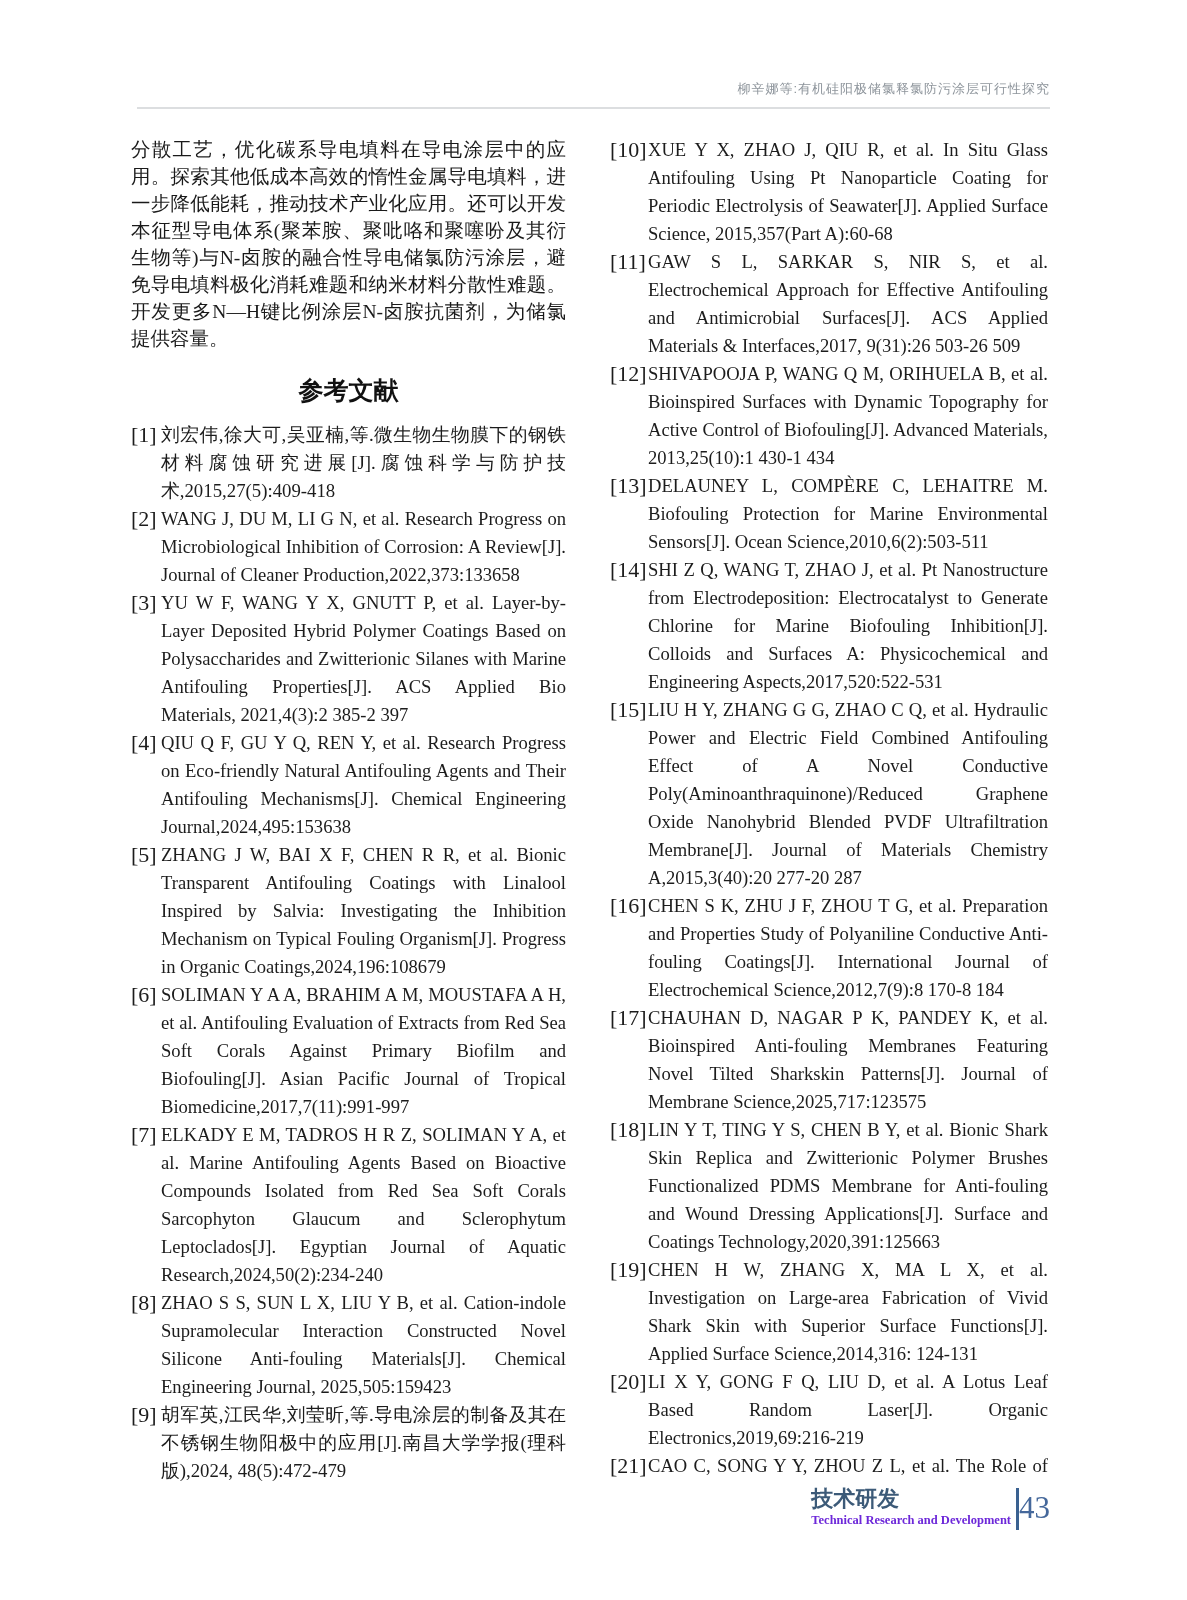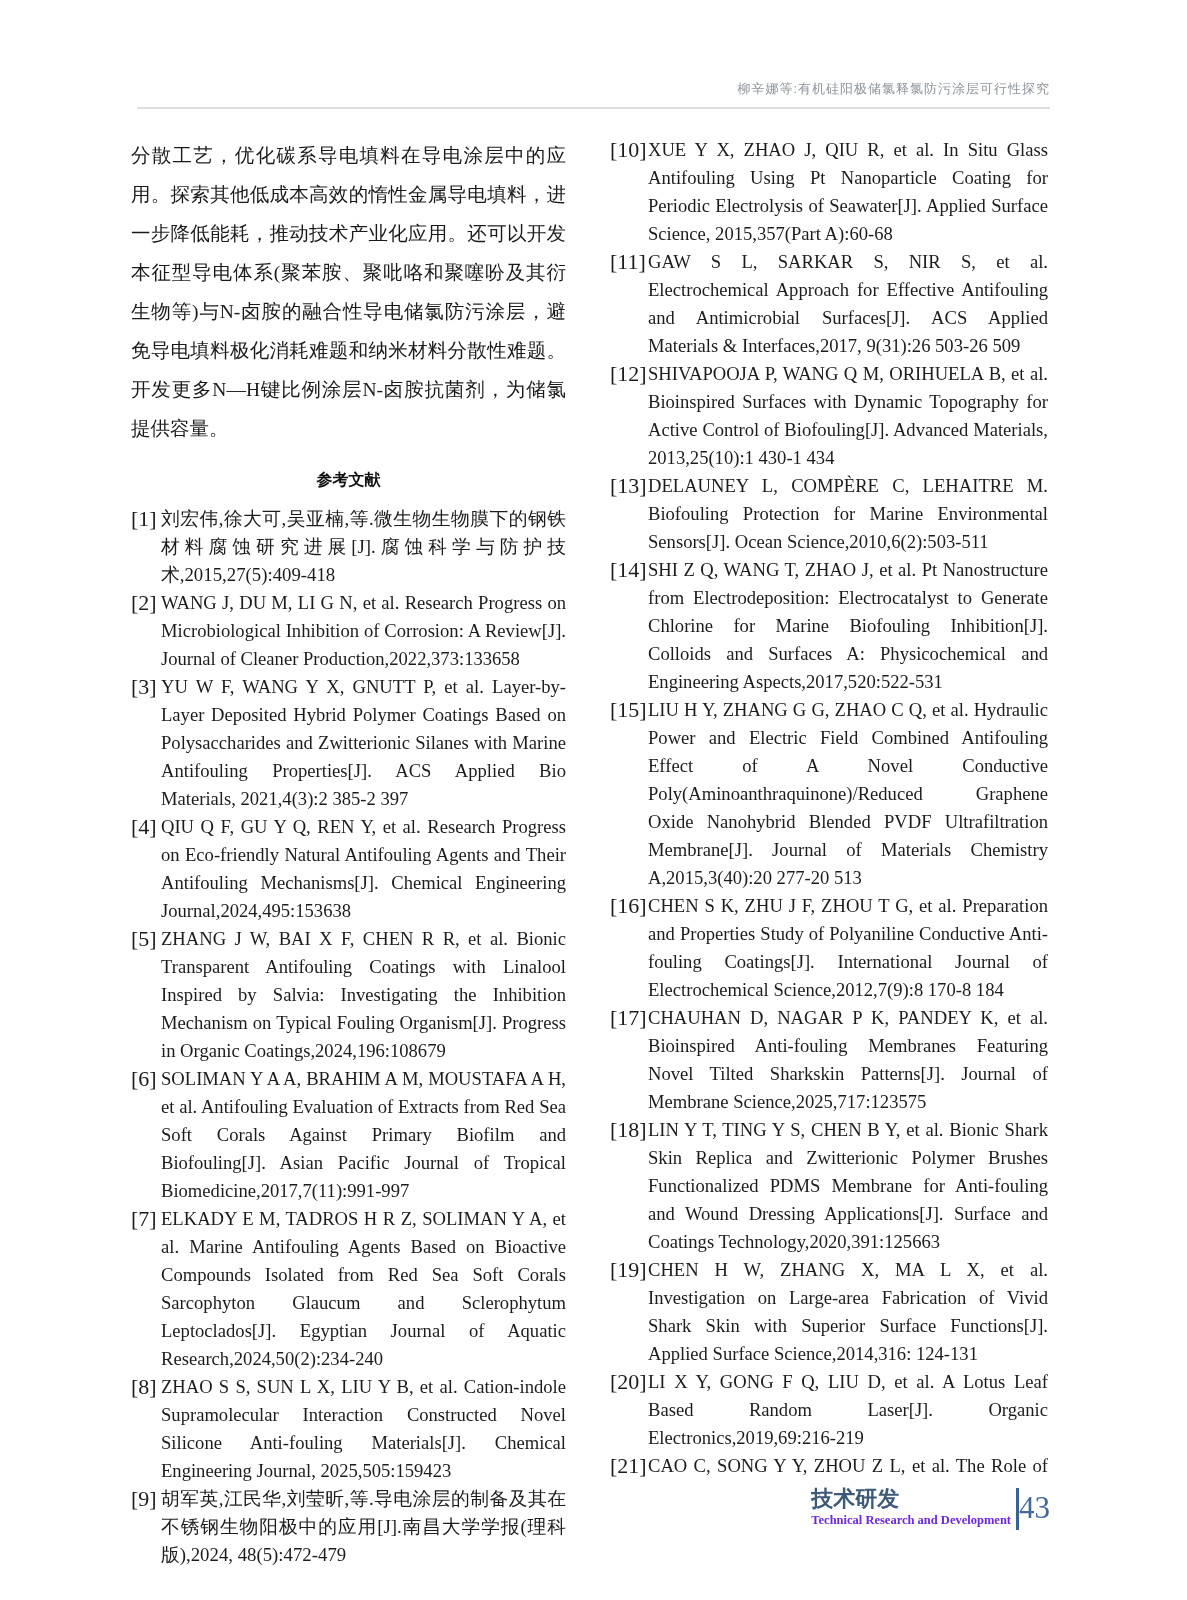--- a/index.html
+++ b/index.html
@@ -43,30 +43,30 @@
     position: absolute;
     top: 136px;
   }
   .col-left  { left: 131px; width: 435px; }
   .col-right { left: 610px; width: 438px; }
 
   
   .para {
     margin: 0;
     font-size: 19.5px;
-    line-height: 39px;
+    line-height: 27px;
     text-align: justify;
     color: #1a1a1a;
   }
 
   
   .ref-heading {
     margin: 22px 0 14px 0;
     text-align: center;
-    font-size: 16px;
+    font-size: 25px;
     font-weight: bold;
     color: #111;
     font-family: "Liberation Sans", "DejaVu Sans", sans-serif;
   }
 
   
   .ref {
     position: relative;
     padding-left: 30px;
     text-align: justify;
@@ -145,21 +145,21 @@
       </div>
   </div>
 
   <div class="col col-right">
     <div class="ref-list" id="refs-right">
         <div class="ref en"><span class="ref-num">[10]</span><span class="ref-text">XUE Y X, ZHAO J, QIU R, et al. In Situ Glass Antifouling Using Pt Nanoparticle Coating for Periodic Electrolysis of Seawater[J]. Applied Surface Science, 2015,357(Part A):60-68</span></div>
         <div class="ref en"><span class="ref-num">[11]</span><span class="ref-text">GAW S L, SARKAR S, NIR S, et al. Electrochemical Approach for Effective Antifouling and Antimicrobial Surfaces[J]. ACS Applied Materials &amp; Interfaces,2017, 9(31):26 503-26 509</span></div>
         <div class="ref en"><span class="ref-num">[12]</span><span class="ref-text">SHIVAPOOJA P, WANG Q M, ORIHUELA B, et al. Bioinspired Surfaces with Dynamic Topography for Active Control of Biofouling[J]. Advanced Materials, 2013,25(10):1 430-1 434</span></div>
         <div class="ref en"><span class="ref-num">[13]</span><span class="ref-text">DELAUNEY L, COMPÈRE C, LEHAITRE M. Biofouling Protection for Marine Environmental Sensors[J]. Ocean Science,2010,6(2):503-511</span></div>
         <div class="ref en"><span class="ref-num">[14]</span><span class="ref-text">SHI Z Q, WANG T, ZHAO J, et al. Pt Nanostructure from Electrodeposition: Electrocatalyst to Generate Chlorine for Marine Biofouling Inhibition[J]. Colloids and Surfaces A: Physicochemical and Engineering Aspects,2017,520:522-531</span></div>
-        <div class="ref en"><span class="ref-num">[15]</span><span class="ref-text">LIU H Y, ZHANG G G, ZHAO C Q, et al. Hydraulic Power and Electric Field Combined Antifouling Effect of A Novel Conductive Poly(Aminoanthraquinone)/Reduced Graphene Oxide Nanohybrid Blended PVDF Ultrafiltration Membrane[J]. Journal of Materials Chemistry A,2015,3(40):20 277-20 513</span></div>
+        <div class="ref en"><span class="ref-num">[15]</span><span class="ref-text">LIU H Y, ZHANG G G, ZHAO C Q, et al. Hydraulic Power and Electric Field Combined Antifouling Effect of A Novel Conductive Poly(Aminoanthraquinone)/Reduced Graphene Oxide Nanohybrid Blended PVDF Ultrafiltration Membrane[J]. Journal of Materials Chemistry A,2015,3(40):20 277-20 287</span></div>
         <div class="ref en"><span class="ref-num">[16]</span><span class="ref-text">CHEN S K, ZHU J F, ZHOU T G, et al. Preparation and Properties Study of Polyaniline Conductive Anti-fouling Coatings[J]. International Journal of Electrochemical Science,2012,7(9):8 170-8 184</span></div>
         <div class="ref en"><span class="ref-num">[17]</span><span class="ref-text">CHAUHAN D, NAGAR P K, PANDEY K, et al. Bioinspired Anti-fouling Membranes Featuring Novel Tilted Sharkskin Patterns[J]. Journal of Membrane Science,2025,717:123575</span></div>
         <div class="ref en"><span class="ref-num">[18]</span><span class="ref-text">LIN Y T, TING Y S, CHEN B Y, et al. Bionic Shark Skin Replica and Zwitterionic Polymer Brushes Functionalized PDMS Membrane for Anti-fouling and Wound Dressing Applications[J]. Surface and Coatings Technology,2020,391:125663</span></div>
         <div class="ref en"><span class="ref-num">[19]</span><span class="ref-text">CHEN H W, ZHANG X, MA L X, et al. Investigation on Large-area Fabrication of Vivid Shark Skin with Superior Surface Functions[J]. Applied Surface Science,2014,316: 124-131</span></div>
         <div class="ref en"><span class="ref-num">[20]</span><span class="ref-text">LI X Y, GONG F Q, LIU D, et al. A Lotus Leaf Based Random Laser[J]. Organic Electronics,2019,69:216-219</span></div>
         <div class="ref en clip"><span class="ref-num">[21]</span><span class="ref-text">CAO C, SONG Y Y, ZHOU Z L, et al. The Role of</span></div>
       </div>
   </div>
 
   <div class="footer">

